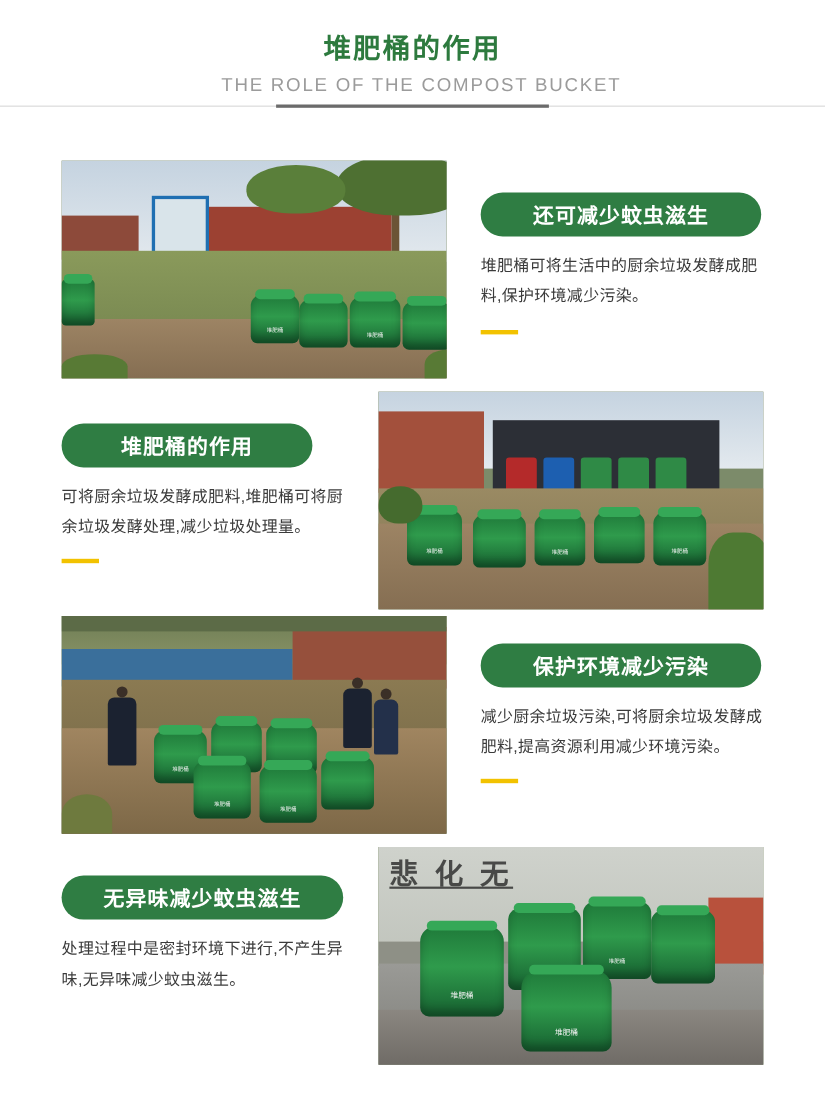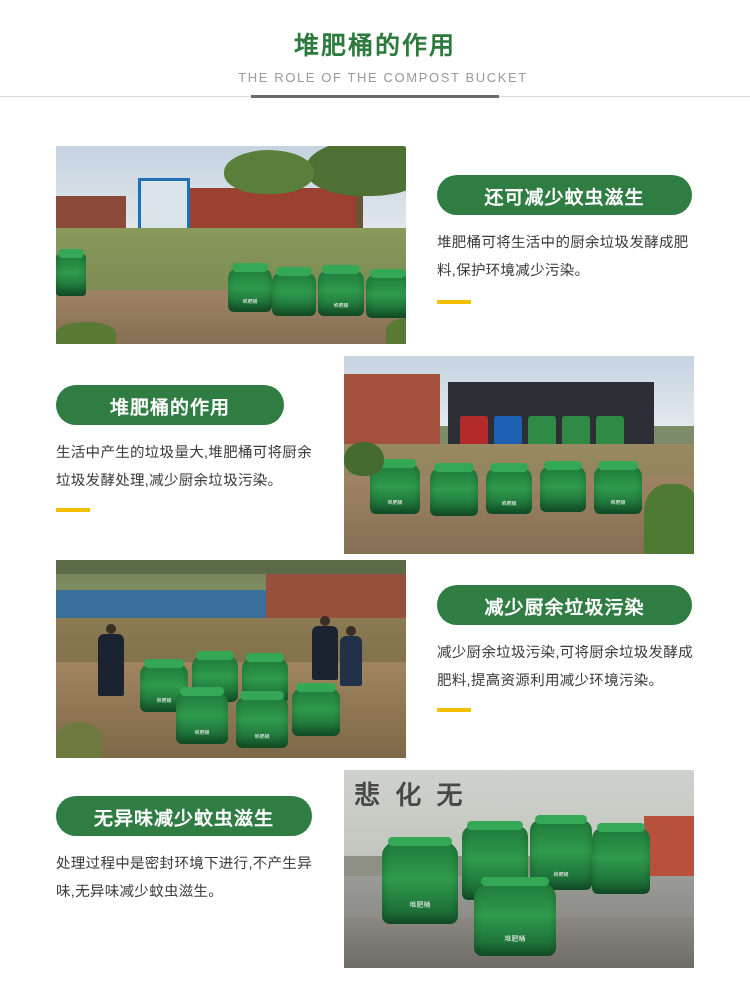--- a/index.html
+++ b/index.html
@@ -25,21 +25,21 @@
   }
   .header-title {
     font-size: 25px;
     font-weight: bold;
     color: #2d7a3e;
     letter-spacing: 2px;
     line-height: 34px;
   }
   .header-sub {
     margin-top: 9px;
-    font-size: 13px;
+    font-size: 17px;
     color: #9b9b9b;
     letter-spacing: 1.6px;
     line-height: 14px;
     padding-left: 16px;
   }
   .header-rule-wrap {
     margin-top: 10px;
     position: relative;
     height: 3px;
   }
@@ -286,21 +286,21 @@
   </div>
   <div class="bin" style="left:196px;top:110px;width:46px;height:46px;"></div>
   <div class="bin" style="left:250px;top:110px;width:48px;height:48px;">
     <span class="binlabel">堆肥桶</span>
   </div>
   <div class="grass" style="left:300px;bottom:0;width:56px;height:70px;background:#4e7a33;border-radius:40% 40% 0 0;"></div>
   <div class="tree" style="left:0;top:86px;width:40px;height:34px;background:#456b2e;"></div>
 </div>
 
 <div class="pill" style="left:56px;top:385px;width:228px;">堆肥桶的作用</div>
-<div class="body-text" style="left:56px;top:438px;width:262px;">生活中产生的垃圾量大,堆肥桶可将厨余垃圾发酵处理,减少厨余垃圾污染。</div>
+<div class="body-text" style="left:56px;top:438px;width:262px;">可将厨余垃圾发酵成肥料,堆肥桶可将厨余垃圾发酵处理,减少垃圾处理量。</div>
 <div class="dash" style="left:56px;top:508px;"></div>
 
 <div class="photo" style="left:56px;top:560px;width:350px;height:198px;">
   <div class="sky" style="height:44px;background:linear-gradient(#6e7d54,#8a9467);"></div>
   <div class="bluewall" style="left:0;top:30px;width:210px;height:34px;background:#3a6f9b;"></div>
   <div class="redwall" style="left:210px;top:10px;width:140px;height:56px;background:#96503c;"></div>
   <div class="wall" style="left:0;top:0;width:350px;height:14px;background:#5c6b47;"></div>
   <div class="ground" style="height:140px;background:linear-gradient(#8b7a52,#6d6243);"></div>
   <div class="dirt" style="height:96px;background:linear-gradient(#a08560,#7d6847);"></div>
   <div class="person" style="left:42px;top:74px;width:26px;height:62px;"></div>
@@ -314,27 +314,27 @@
   <div class="bin" style="left:120px;top:132px;width:52px;height:52px;">
     <span class="binlabel">堆肥桶</span>
   </div>
   <div class="bin" style="left:180px;top:136px;width:52px;height:52px;">
     <span class="binlabel">堆肥桶</span>
   </div>
   <div class="bin" style="left:236px;top:128px;width:48px;height:48px;"></div>
   <div class="grass" style="left:0;bottom:0;width:46px;height:36px;background:#6e7a3e;"></div>
 </div>
 
-<div class="pill" style="left:437px;top:585px;width:255px;">减少厨余垃圾污染</div>
+<div class="pill" style="left:437px;top:585px;width:255px;">保护环境减少污染</div>
 <div class="body-text" style="left:437px;top:638px;width:265px;">减少厨余垃圾污染,可将厨余垃圾发酵成肥料,提高资源利用减少环境污染。</div>
 <div class="dash" style="left:437px;top:708px;"></div>
 
 <div class="photo" style="left:344px;top:770px;width:350px;height:198px;">
   <div class="sky" style="height:110px;background:linear-gradient(#cfd2cc,#bfc3bb);"></div>
-  <div class="graffiti" style="left:10px;top:4px;">悲 化 无</div>
+  <div class="graffiti" style="left:10px;top:4px;text-decoration:underline;">悲 化 无</div>
   <div class="wall" style="left:0;top:86px;width:350px;height:22px;background:#8e9086;"></div>
   <div class="redwall" style="left:300px;top:46px;width:50px;height:70px;background:#b8513c;"></div>
   <div class="ground" style="height:92px;background:linear-gradient(#9a9a96,#7e7e79);"></div>
   <div class="dirt" style="height:50px;background:linear-gradient(#8b8781,#6f6b66);"></div>
   <div class="bin" style="left:38px;top:72px;width:76px;height:82px;border-radius:14px 14px 8px 8px;">
     <span class="binlabel" style="font-size:7px;">堆肥桶</span>
   </div>
   <div class="bin" style="left:118px;top:56px;width:66px;height:74px;"></div>
   <div class="bin" style="left:186px;top:50px;width:62px;height:70px;">
     <span class="binlabel">堆肥桶</span>

